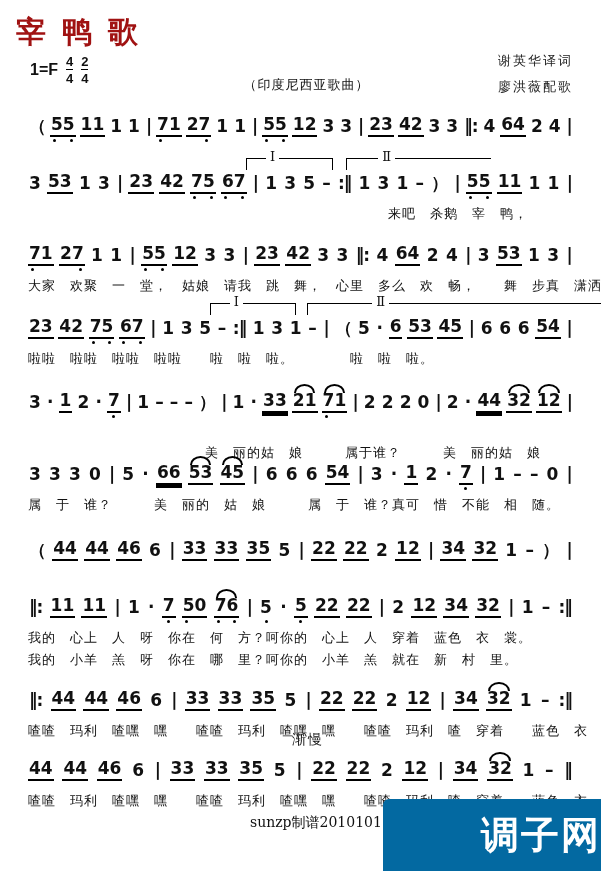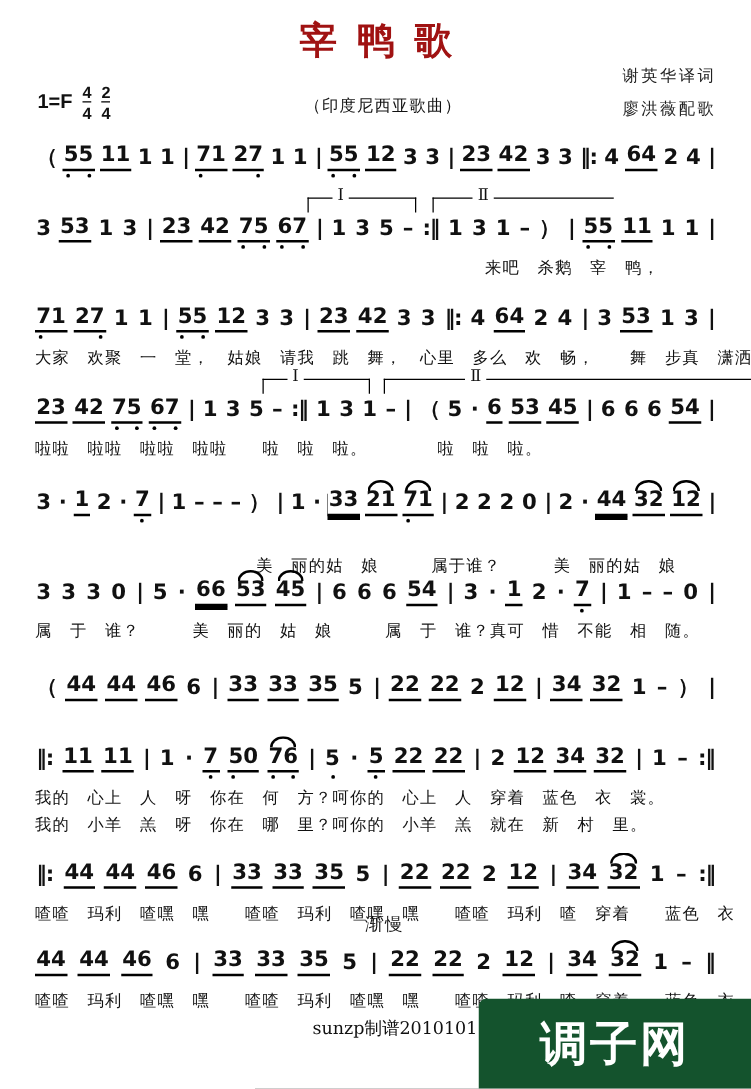--- a/index.html
+++ b/index.html
@@ -1,25 +1,25 @@
 <!DOCTYPE html>
 <html><head>
 <meta charset="utf-8">
 <style>
   html,body{margin:0;padding:0;background:#888;}
   #page{position:relative;width:601px;height:871px;background:#ffffff;margin:0 auto;overflow:hidden;
         font-family:"Liberation Sans",sans-serif;color:#111;}
   
-  .title{position:absolute;top:12px;left:0;right:0;text-align:center;
+  .title{position:absolute;top:12px;left:0;right:0;
          font:bold 30px "DejaVu Serif",serif;letter-spacing:16px;text-indent:16px;}
   .credit{position:absolute;right:28px;font:13px "DejaVu Serif",serif;color:#222;letter-spacing:2px;text-align:right;}
   .credit.c1{top:52px;} .credit.c2{top:78px;}
   .subtitle{position:absolute;top:76px;left:0;right:0;text-align:center;
             font:13px "DejaVu Serif",serif;letter-spacing:1px;margin-left:12px;}
-  .keybox{position:absolute;top:66px;left:30px;display:flex;align-items:center;gap:8px;
+  .keybox{position:absolute;top:54px;left:30px;display:flex;align-items:center;gap:8px;
           font:bold 16px "Liberation Sans",sans-serif;}
   .frac{display:inline-flex;flex-direction:column;align-items:center;line-height:1;
         font:bold 13px "Liberation Sans",sans-serif;}
   .frac .den{border-top:1.5px solid #000;padding-top:1px;}
   
   .system{position:absolute;left:0;right:0;}
   .noterow{display:flex;justify-content:space-between;align-items:flex-end;
            padding:0 28px;position:relative;}
   .tok{position:relative;display:inline-flex;flex-direction:column;align-items:center;}
   .nt{font:bold 17px "DejaVu Sans",sans-serif;line-height:1;padding:0 1px 2px;white-space:nowrap;}
@@ -1179,16 +1179,16 @@
             <span class="nt">‖</span>
             <span class="dots dc"></span>
           </span>
         </div>
         <div class="lyr">喳喳　玛利　喳嘿　嘿　　喳喳　玛利　喳嘿　嘿　　喳喳　玛利　喳　穿着　　蓝色　衣　裳。</div>
       </div>
     </div>
 
   <div class="tempo">渐慢</div>
   <div class="maker">sunzp制谱2010101</div>
-  <div class="wm" style="background: #14532d; color: rgb(255, 255, 255);">
+  <div class="wm" style="background: #0369a1; color: rgb(255, 255, 255); align-items: flex-end;">
     <span class="site">调子网</span>
   </div>
 </div>
 
 </body></html>

